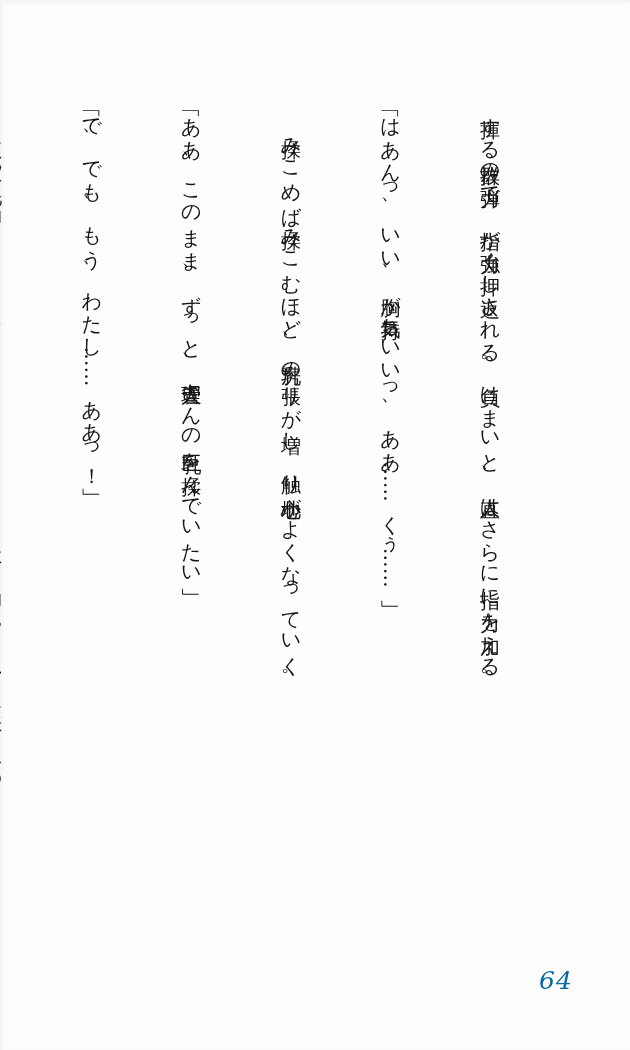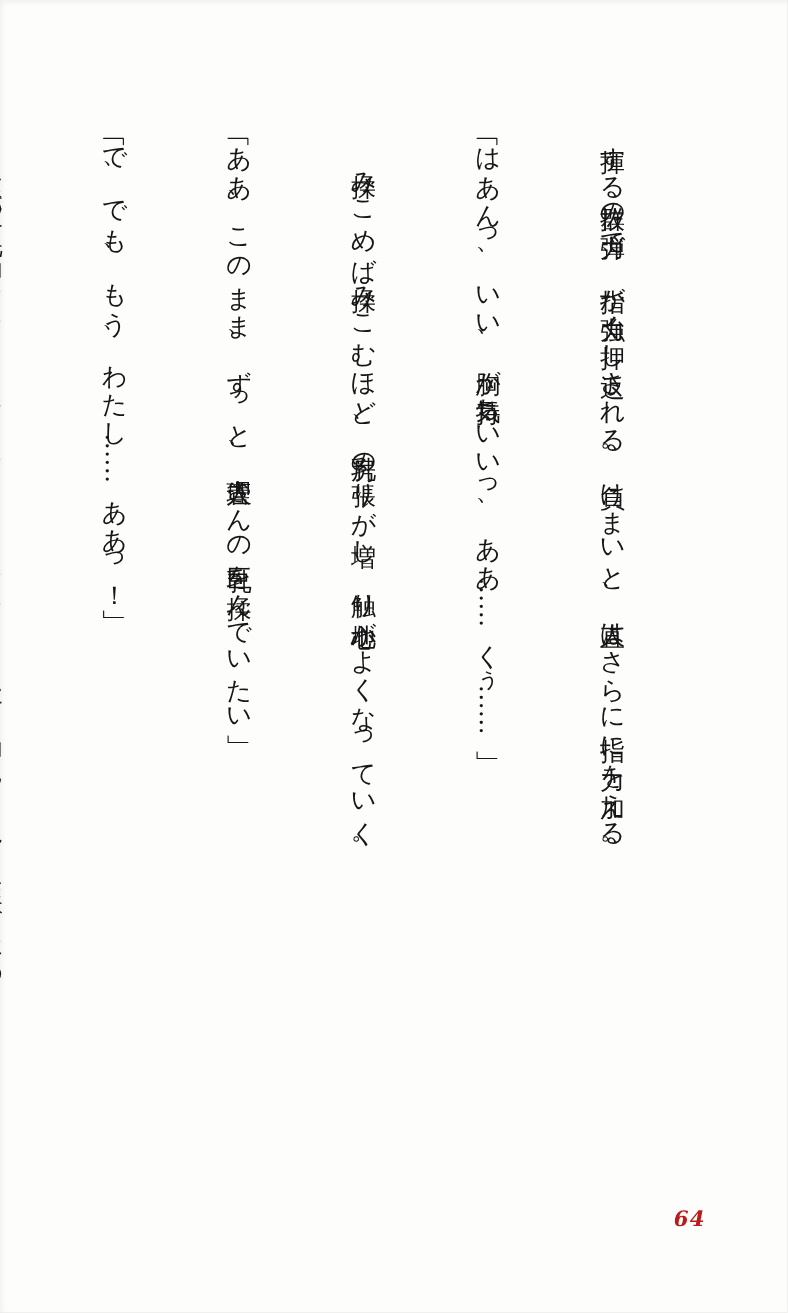--- a/index.html
+++ b/index.html
@@ -31,24 +31,23 @@
   }
   .text-line {
     height: 862px;
   }
   .page-number {
     position: absolute;
     left: 539px;
     top: 966px;
     font-family: "DejaVu Serif", "Liberation Serif", serif;
     font-style: italic;
-    font-size: 17px;
-    color: #b91c1c;
+    font-size: 25px;
+    color: #0369a1;
     letter-spacing: 1px;
-    font-weight: bold;
   }
 </style>
 </head>
 <body>
 
 <div class="book-page">
 
   <div class="page-text">
     <div class="text-line">揮する抜群の弾力で、指が力強く押し返される。負けまいと、直人はさらに指に力を加える。</div>
     <div class="text-line">「はあんっ、いい、胸が気持ちいいっ、ああ……くぅ……」</div>

